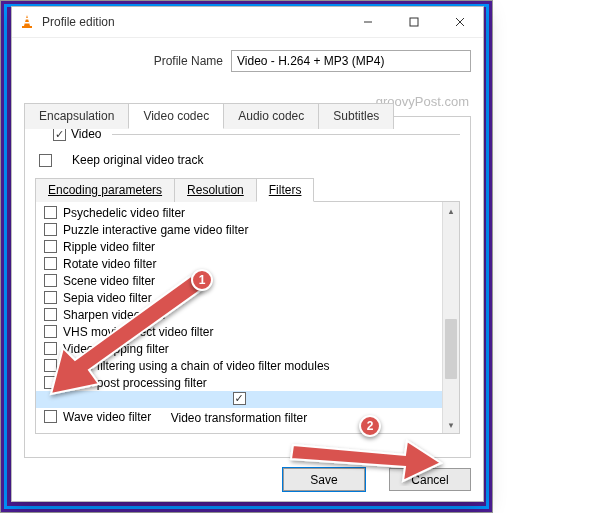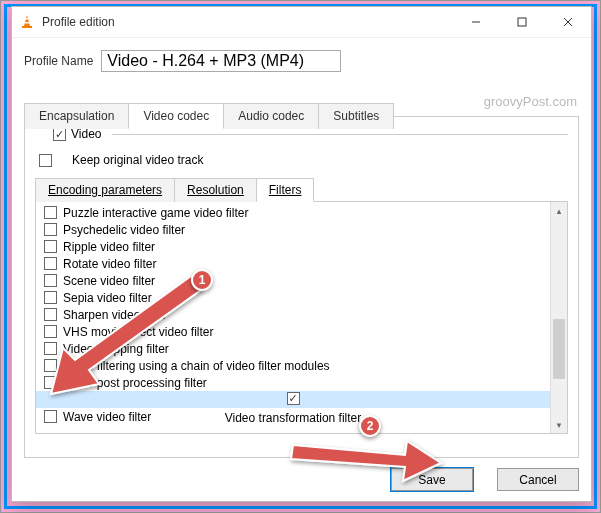--- a/index.html
+++ b/index.html
@@ -1,28 +1,28 @@
 <!DOCTYPE html>
 <html><head>
 <meta charset="utf-8">
 <style>
   * { box-sizing: border-box; }
   body { margin: 0; font-family: "Segoe UI", Tahoma, sans-serif; font-size: 12px; background: #fff; }
-  .outer-frame { width: 601px; height: 513px; background: #f9a8d4; border: 1px solid #999; position: relative; }
+  .outer-frame { width: 493px; height: 513px; background: #4c1d95; border: 1px solid #999; position: relative; }
   .blue-border { position: absolute; inset: 3px; border: 3px solid #0094ff; }
   .window { position: absolute; left: 10px; top: 5px; right: 8px; bottom: 10px; background: #fff; border: 1px solid #bbb; box-shadow: 0 6px 20px rgba(0,0,0,0.25); display: flex; flex-direction: column; }
   .titlebar { height: 31px; display: flex; align-items: center; background: #fff; border-bottom: 1px solid #eee; }
   .titlebar .icon-wrap { width: 30px; display: flex; justify-content: center; align-items: center; }
   .titlebar .title { flex: 1; font-size: 12px; color: #333; }
   .win-controls { display: flex; }
   .win-btn { width: 46px; height: 31px; display: flex; align-items: center; justify-content: center; color: #333; }
   .content { padding: 8px 12px 10px; flex: 1; display: flex; flex-direction: column; position: relative; }
-  .profile-row { display: flex; align-items: center; gap: 8px; margin: 4px 0 12px; }
+  .profile-row { display: flex; align-items: center; gap: 8px; margin: 4px 0 12px; justify-content: flex-end; }
   .profile-row label { color: #333; }
-  .profile-row input { flex: 0 0 240px; height: 22px; border: 1px solid #aaa; padding: 0 5px; font-family: inherit; font-size: 16px; }
+  .profile-row input { flex: 0 0 240px; height: 22px; border: 1px solid #aaa; padding: 0 5px; font-family: inherit; font-size: 12px; }
   .watermark { position: absolute; right: 14px; top: 56px; color: #bbb; font-size: 13px; }
   .main-tabs { display: flex; border-bottom: 1px solid #ccc; margin-top: 6px; }
   .main-tab { padding: 5px 14px; border: 1px solid #ccc; border-bottom: none; background: #f3f3f3; margin-right: -1px; color: #333; position: relative; top: 13px; }
   .main-tab.selected { background: #fff; border-bottom: 1px solid #fff; z-index: 1; }
   .tab-body { border: 1px solid #ccc; border-top: none; padding: 10px 10px 12px; flex: 1; display: flex; flex-direction: column; }
   .fieldset-label { display: flex; align-items: center; gap: 5px; margin-bottom: 4px; padding-left: 18px; }
   .check-box { width: 13px; height: 13px; border: 1px solid #666; display: inline-flex; align-items: center; justify-content: center; background: #fff; }
   .check-box.checked::after { content: "✓"; font-size: 11px; line-height: 1; color: #333; }
   .group-line { border-top: 1px solid #ccc; flex: 1; margin-left: 6px; }
   .keep-row { display: flex; align-items: center; gap: 20px; margin: 8px 0 10px 4px; }
@@ -114,25 +114,25 @@
         <div class="sub-tabs">
           <div class="sub-tab">Encoding parameters</div>
           <div class="sub-tab">Resolution</div>
           <div class="sub-tab selected">Filters</div>
         </div>
 
         <div class="filter-pane">
           <div class="filter-list">
             <div class="filter-item">
                 <span class="check-box"></span>
+                <span>Psychedelic video filter</span>
+              </div>
+            <div class="filter-item">
+                <span class="check-box"></span>
                 <span>Puzzle interactive game video filter</span>
-              </div>
-            <div class="filter-item">
-                <span class="check-box"></span>
-                <span>Psychedelic video filter</span>
               </div>
             <div class="filter-item">
                 <span class="check-box"></span>
                 <span>Ripple video filter</span>
               </div>
             <div class="filter-item">
                 <span class="check-box"></span>
                 <span>Rotate video filter</span>
               </div>
             <div class="filter-item">

